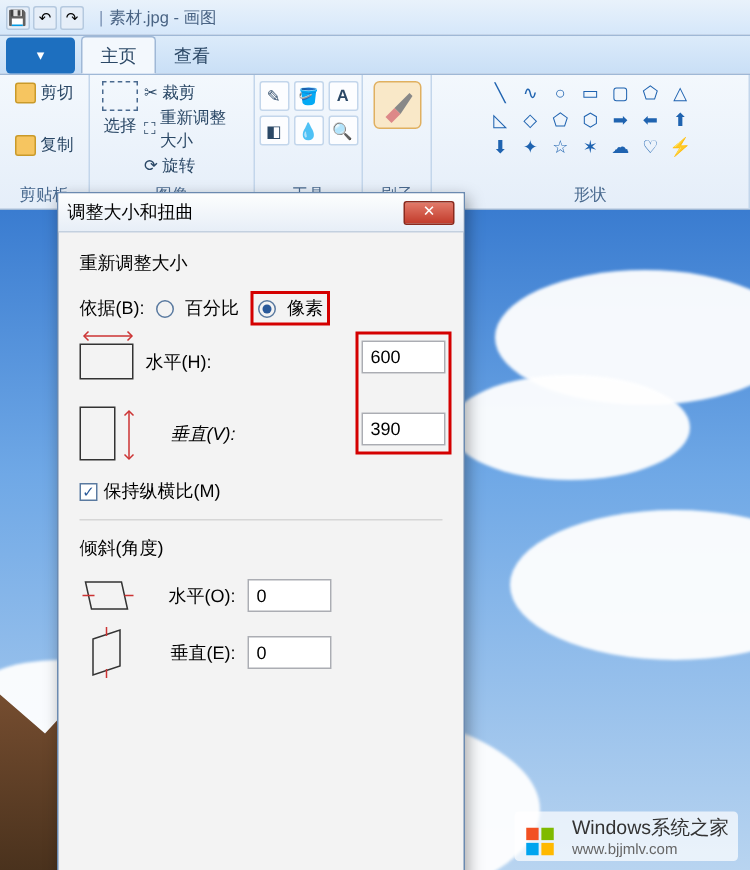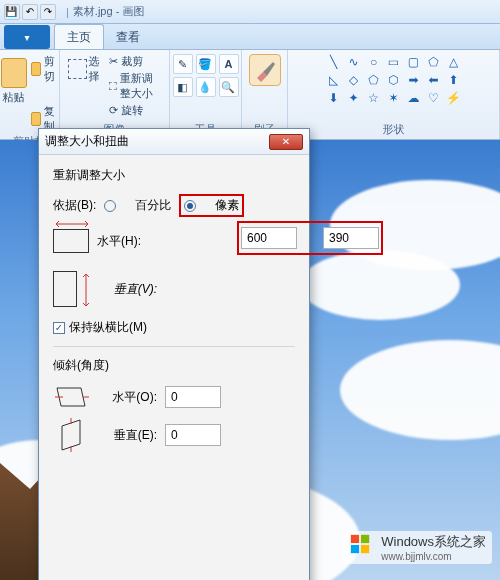--- a/index.html
+++ b/index.html
@@ -24,21 +24,21 @@
   .group { border-right:1px solid #c3d6eb; padding:4px 8px 2px; display:flex; flex-direction:column; align-items:center; justify-content:space-between; }
   .group-label { font-size:11px; color:#4a6a8f; }
   .clipboard { width:60px; }
   .clip-big { display:flex; flex-direction:column; align-items:center; gap:2px; margin-top:4px; }
   .clip-side { display:flex; flex-direction:column; gap:20px; }
   .clip-row { display:flex; gap:4px; }
   .mini-btn { display:flex; align-items:center; gap:3px; }
   .mini-icon { width:14px; height:14px; background:#f6c560; border:1px solid #c99a2a; border-radius:2px; }
   .image-group { width:110px; }
   .image-stack { display:flex; align-items:flex-start; gap:4px; }
-  .select-btn { display:flex; flex-direction:row; align-items:center; gap:2px; }
+  .select-btn { display:flex; flex-direction:column; align-items:center; gap:2px; }
   .select-icon { width:24px; height:20px; border:1px dashed #4a6a8f; }
   .img-actions { display:flex; flex-direction:column; gap:2px; }
   .tools-group { width:72px; }
   .tool-grid { display:grid; grid-template-columns:repeat(3,20px); gap:3px; }
   .tool { width:20px; height:20px; border:1px solid #c3d6eb; border-radius:2px; display:flex; align-items:center; justify-content:center; font-size:11px; background:#fcfdff; }
   .brush-group { width:46px; }
   .brush-icon { width:32px; height:32px; border:1px solid #e0b060; background:#f9e8c8; display:flex; align-items:center; justify-content:center; border-radius:4px; }
   .shapes-group { flex:1; }
   .shape-grid { display:grid; grid-template-columns:repeat(7,18px); gap:2px; }
   .shape { width:18px; height:16px; display:flex; align-items:center; justify-content:center; color:#1f63b0; font-size:12px; }
@@ -47,39 +47,39 @@
   .canvas { position:absolute; top:140px; left:0; right:0; bottom:0; background:linear-gradient(#3a7cd0 0%, #6fa8e6 40%, #b8d4f0 100%); overflow:hidden; }
   .cloud { position:absolute; background:#fff; border-radius:50%; filter:blur(1px); opacity:0.95; }
   .cloud.c1 { width:200px; height:90px; top:40px; right:-30px; }
   .cloud.c2 { width:160px; height:70px; top:110px; right:40px; }
   .cloud.c3 { width:220px; height:100px; top:200px; right:-60px; }
   .cloud.c4 { width:120px; height:50px; top:300px; left:-20px; }
   .cloud.c5 { width:320px; height:140px; bottom:-30px; left:40px; }
   .mountain { position:absolute; bottom:0; left:0; width:100px; height:130px; background:linear-gradient(#7a5032,#4a321d); clip-path:polygon(0 100%, 0 10%, 30% 30%, 60% 5%, 80% 40%, 100% 100%); }
 
   
-  .watermark { position:absolute; bottom:16px; right:8px; display:flex; align-items:flex-start; gap:10px; font-size:13px; color:#333; background:rgba(255,255,255,0.7); padding:2px 6px; border-radius:3px; }
+  .watermark { position:absolute; bottom:6px; right:8px; display:flex; align-items:flex-end; gap:10px; font-size:13px; color:#333; background:rgba(255,255,255,0.7); padding:2px 6px; border-radius:3px; }
   .wm-logo { width:22px; height:22px; }
   .wm-sub { font-size:10px; color:#666; display:block; }
 
   
   .dialog { position:absolute; top:128px; left:38px; width:272px; height:532px; background:#f3f3f3; border:1px solid #6b8ab0; box-shadow:2px 3px 10px rgba(0,0,0,0.35); }
   .dlg-title { height:26px; background:linear-gradient(#fdfefe,#e7eef7); border-bottom:1px solid #c3d0df; display:flex; align-items:center; justify-content:space-between; padding:0 6px; font-size:12px; }
   .dlg-close { width:34px; height:16px; background:linear-gradient(#e27a6a,#c23b2b); border:1px solid #8a2a1e; border-radius:2px; color:#fff; display:flex; align-items:center; justify-content:center; font-size:10px; line-height:1; }
   .dlg-body { padding:8px 14px 0; font-size:12px; }
   .section-title { margin:4px 0 10px; }
   .row { display:flex; align-items:center; margin-bottom:12px; gap:8px; }
-  .row label { display:flex; align-items:center; gap:19px; }
+  .row label { display:flex; align-items:center; gap:7px; }
   .radio { width:12px; height:12px; border:1px solid #5a7aa0; border-radius:50%; display:inline-flex; align-items:center; justify-content:center; }
   .radio.checked::after { content:""; width:6px; height:6px; background:#2a5a9a; border-radius:50%; }
   .opt-hl { border:2px solid #d40000; padding:1px 3px; }
   .dim-icon { width:36px; height:24px; border:1px solid #333; position:relative; }
   .dim-icon svg { position:absolute; }
   .input-box { width:56px; height:22px; border:1px solid #abadb3; padding:0 5px; font-size:12px; background:#fff; }
-  .input-hl-group { border:2px solid #d40000; padding:4px 2px; display:flex; flex-direction:row; gap:26px; position:absolute; left:198px; top:66px; }
+  .input-hl-group { border:2px solid #d40000; padding:4px 2px; display:flex; flex-direction:column; gap:26px; position:absolute; left:198px; top:66px; }
   .chk-row { display:flex; align-items:center; gap:4px; margin:4px 0 10px; }
   .chk { width:12px; height:12px; border:1px solid #5a7aa0; background:#fff; display:flex; align-items:center; justify-content:center; font-size:10px; color:#2a5a9a; }
   hr.sep { border:none; border-top:1px solid #d6d6d6; margin:4px 0 10px; }
   .skew-icon { width:36px; height:26px; display:flex; align-items:center; justify-content:center; }
   .dlg-buttons { position:absolute; bottom:12px; left:0; right:0; display:flex; justify-content:center; gap:14px; }
   .btn { width:74px; height:24px; border:1px solid #8a8a8a; background:linear-gradient(#fdfdfd,#e7e7e7); font-size:12px; display:flex; align-items:center; justify-content:center; cursor:pointer; }
   .btn-hl { outline:2px solid #d40000; outline-offset:-1px; border-radius:12px; }
 </style>
 </head>
 <body>
@@ -100,24 +100,20 @@
   <div class="app-btn">
       <span>▾</span>
     </div>
   <div class="tab active">主页</div>
   <div class="tab">查看</div>
 </div>
 
 <div class="ribbon">
   <div class="group clipboard">
     <div class="clip-row">
-      <div class="clip-big">
-        <div style="width:26px;height:30px;background:#f6d080;border:1px solid #c99a2a;border-radius:3px;"></div>
-        <span>粘贴</span>
-      </div>
       <div class="clip-side">
         <div class="mini-btn">
             <div class="mini-icon"></div>
             <span>剪切</span>
           </div>
         <div class="mini-btn">
             <div class="mini-icon"></div>
             <span>复制</span>
           </div>
       </div>

